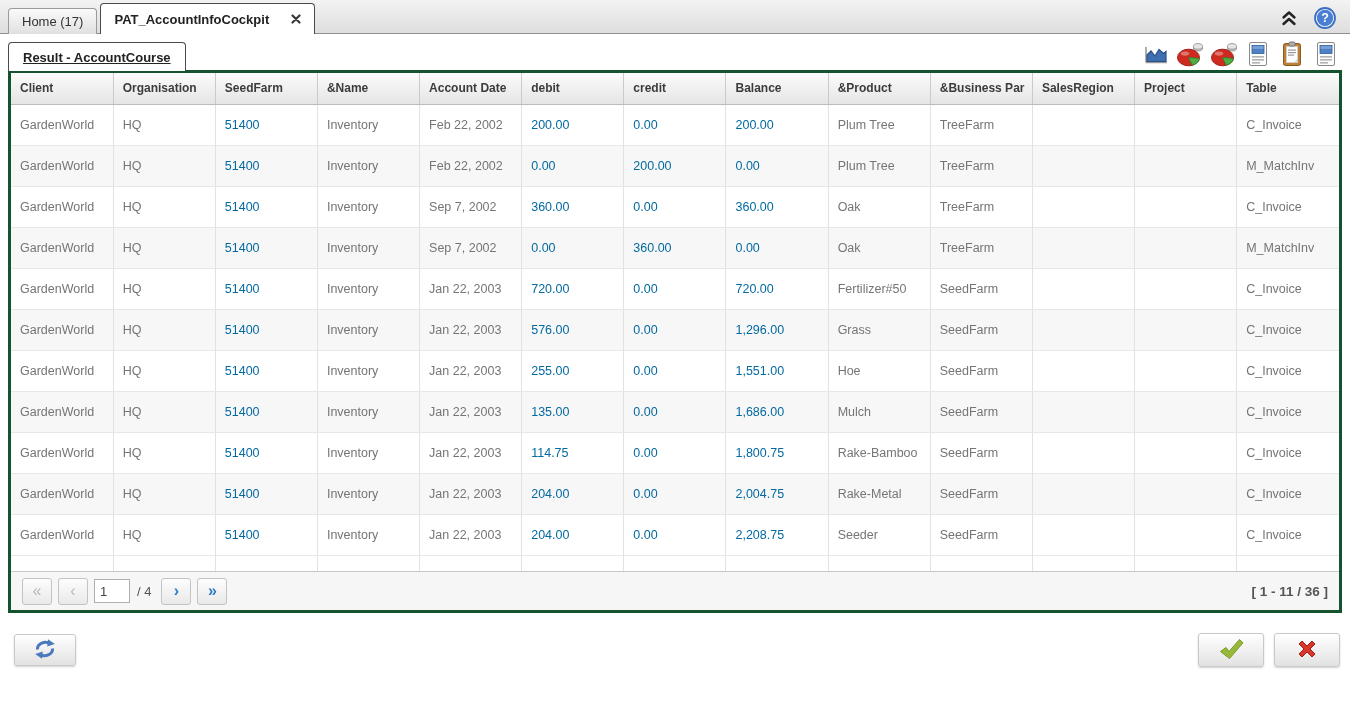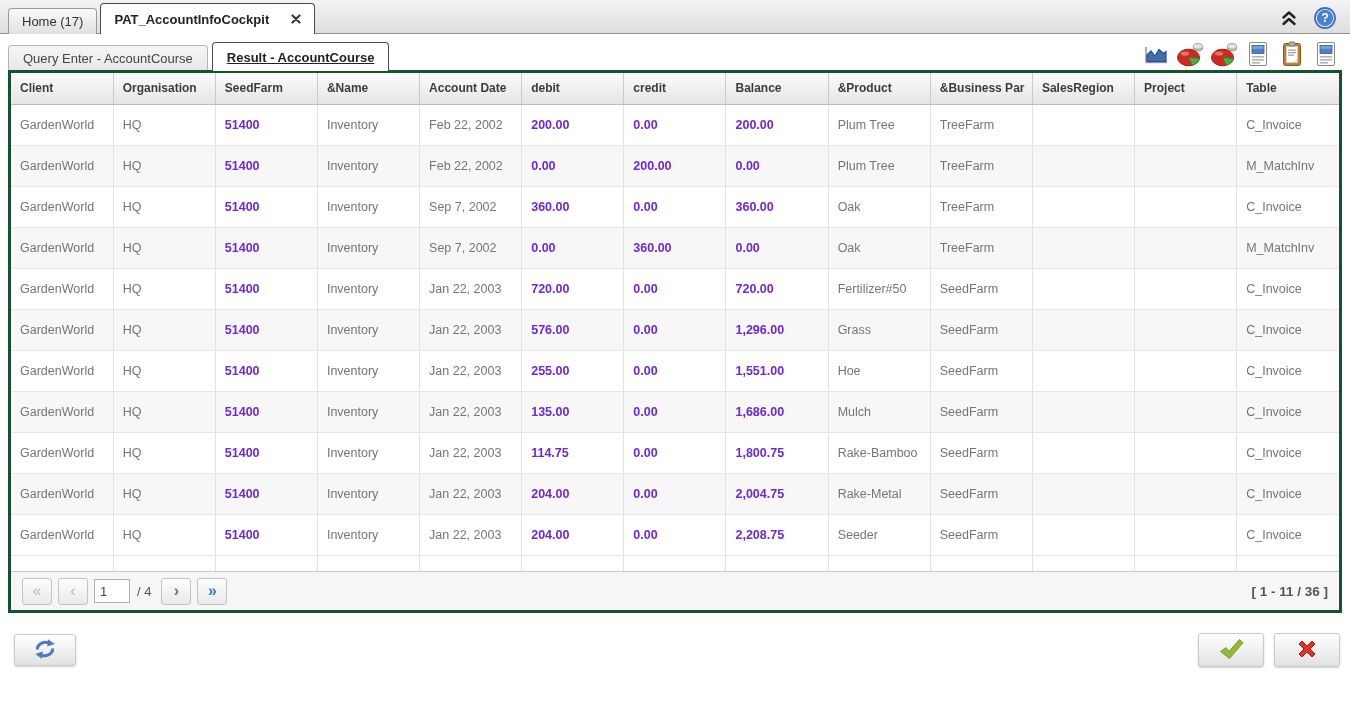--- a/index.html
+++ b/index.html
@@ -42,21 +42,21 @@
     font-size:12px; color:#3c3c3c; padding:0 9px; font-weight:bold;
     white-space:nowrap; overflow:hidden; cursor:pointer; }
   thead th:last-child { border-right:none; }
   tbody td { height:41px; border-right:1px solid #e2e2e2;
     border-bottom:1px solid #e7e7e7; padding:0 9px; font-size:12.5px;
     color:#757575; white-space:nowrap; overflow:hidden; background:#fff; }
   tbody td:last-child { border-right:none; }
   tbody tr.data { cursor:pointer; }
   tbody tr.data:nth-child(even) td { background:#f7f7f7; }
   tbody tr.spacer td { height:16px; border-bottom:none; background:#fff; }
-  td.b, th.b { font-weight:bold; color:#6d28d9; }
+  td.b, th.b { font-weight:normal; color:#0369a1; }
   .al-left { text-align:left; } .al-right { text-align:left; }
 
   
   .paging { position:absolute; left:0; right:0; bottom:0; height:39px;
     background:#f6f6f6; border-top:1px solid #c8c8c8; display:flex;
     align-items:center; padding:0 11px; }
   .pbtn { width:30px; height:27px; border:1px solid #c3c3c3; border-radius:3px;
     background:linear-gradient(#fdfdfd,#e9e9e9); margin-right:6px;
     font-size:16px; line-height:1; display:flex; align-items:center;
     justify-content:center; cursor:pointer; font-family:inherit; }
@@ -102,23 +102,20 @@
       <svg viewBox="0 0 22 22" width="22" height="22">
         <circle cx="11" cy="11" r="10" fill="#fff" stroke="#3a6fc4" stroke-width="1.8"></circle>
         <circle cx="11" cy="11" r="8.2" fill="#4a7fd4"></circle>
         <text x="11" y="15.4" text-anchor="middle" font-size="12.5" font-weight="bold" fill="#fff">?</text>
       </svg>
     </button>
   </div>
 </div>
 
 <div class="subtab-row">
-  <div class="stab">
-    <span>Query Enter - AccountCourse</span>
-  </div>
   <div class="stab active">
     <span>Result - AccountCourse</span>
   </div>
   <div class="toolbar-icons">
     <button class="icon-btn">
       <svg viewBox="0 0 26 24" width="26" height="24">
         <path d="M3 20.5 V5 M3 20.5 H24" stroke="#999" stroke-width="1.6" fill="none"></path>
         <path d="M4 19.5 L4 13 L8 9 L12 14 L16 7.5 L20.5 11.5 L23 9.5 L23 19.5 Z" fill="#3f6fae" stroke="#27508a" stroke-width="1.2"></path>
       </svg>
     </button>

